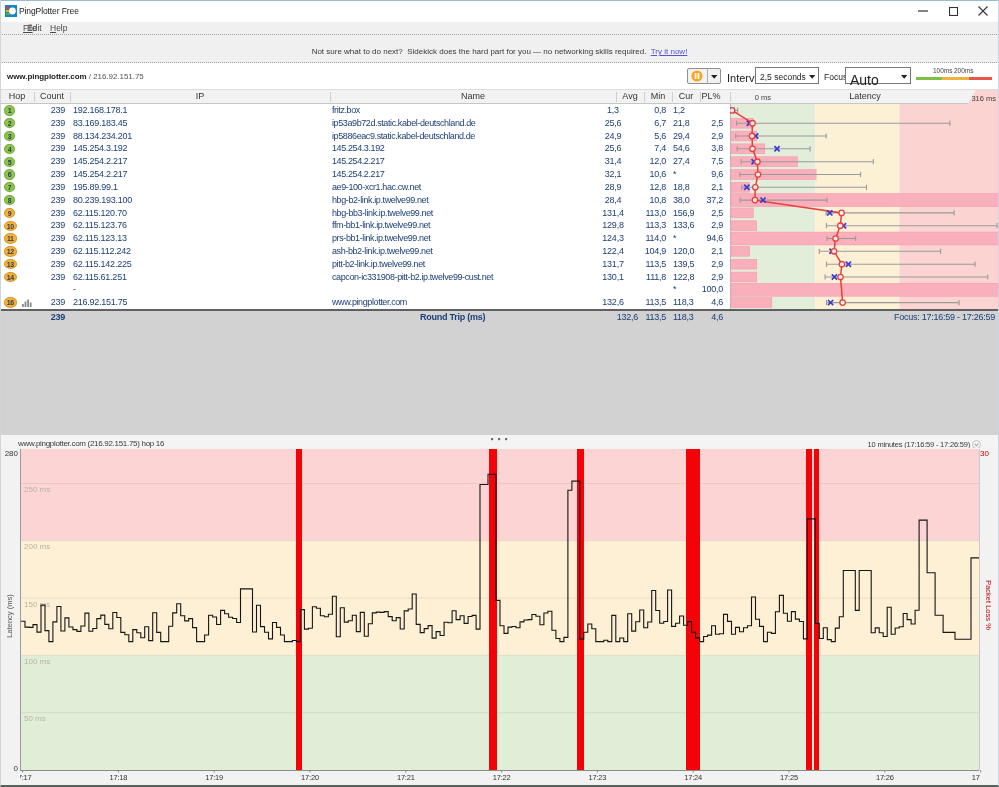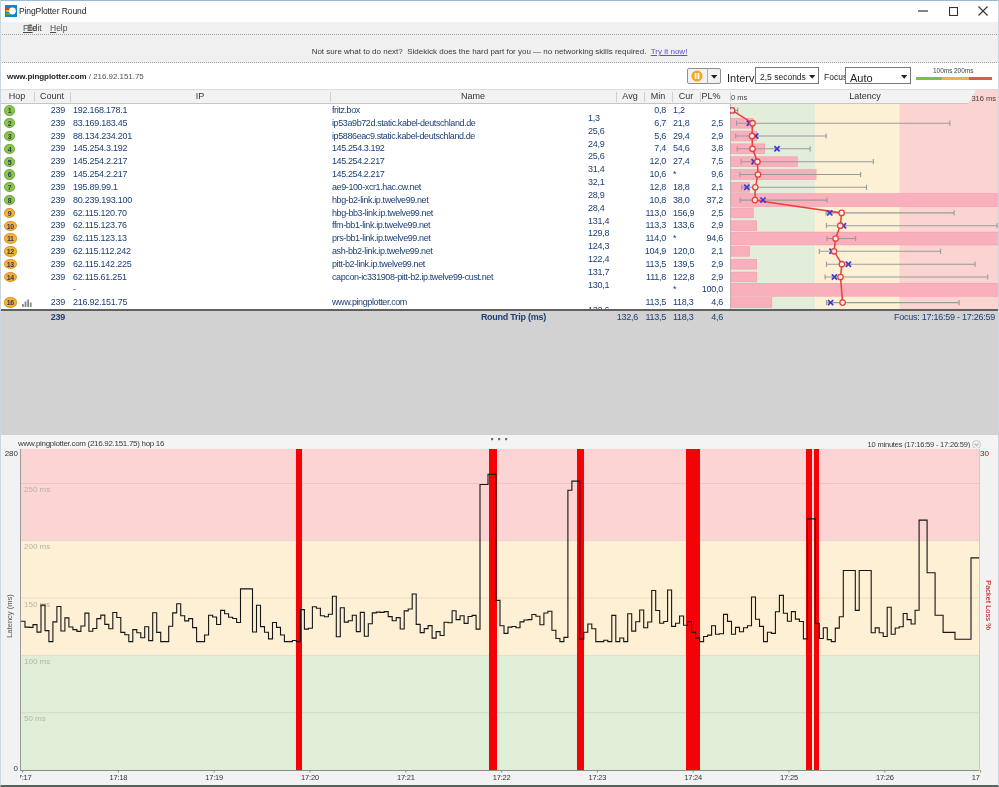--- a/index.html
+++ b/index.html
@@ -22,21 +22,21 @@
 
 #thead{position:absolute;left:0;top:89px;width:999px;height:15px;background:#f2f2f2;border-top:1px solid #dcdcdc;border-bottom:1px solid #c6c6c6;font-size:9px;color:#333}
 #thead .h{position:absolute;top:1px;text-align:center}
 #thead .sep{position:absolute;top:2px;height:10px;width:1px;background:#cfcfcf}
 
 #rows{position:absolute;left:0;top:104px;width:999px;height:206px;background:#fff;font-size:9px;letter-spacing:-0.25px}
 .r{position:absolute;left:0;width:730px;height:12.8px;line-height:12.8px}
 .r .ct{position:absolute;left:30px;width:35px;text-align:right;top:0}
 .r .ip{position:absolute;left:73px;top:0}
 .r .nm{position:absolute;left:332px;top:0;letter-spacing:-0.4px}
-.r .v1{position:absolute;left:588px;width:50px;text-align:left;top:8px}
+.r .v1{position:absolute;left:588px;width:50px;text-align:center;top:0}
 .r .v2{position:absolute;left:616px;width:50px;text-align:right;top:0}
 .r .v3{position:absolute;left:673px;width:50px;text-align:left;top:0}
 .r .v4{position:absolute;left:673px;width:50px;text-align:right;top:0}
 .hopc{position:absolute;left:4px;top:1.3px;width:11px;height:10.3px;border-radius:50%;font-size:7px;font-weight:bold;color:#2f3c4e;text-align:center;line-height:9px;letter-spacing:-0.5px}
 .hg{background:#8cc550;border:1px solid #74ab3c}
 .ho{background:#f4b13d;border:1px solid #d8992e}
 
 #sep2{position:absolute;left:0;top:309px;width:999px;height:2px;background:#606060}
 #sumrow{position:absolute;left:0;top:311px;width:999px;height:12px;background:#d2d2d2;font-size:9px;letter-spacing:-0.25px;line-height:12px}
 #grayfill{position:absolute;left:0;top:323px;width:999px;height:112px;background:#d2d2d2}
@@ -48,21 +48,21 @@
 <body>
 
 <div id="titlebar">
   <svg class="abs" style="left:5px;top:4px" width="12" height="12" viewBox="0 0 12 12">
       <rect x="0" y="0" width="12" height="12" fill="#1484cd"></rect>
       <rect x="1" y="2" width="4" height="2" fill="#e03a2f"></rect>
       <rect x="1" y="5" width="3" height="2" fill="#f0b400"></rect>
       <rect x="1" y="8" width="4" height="2" fill="#66a822"></rect>
       <circle cx="7.4" cy="6" r="3.4" fill="#fff"></circle>
     </svg>
-  <span id="title">PingPlotter Round</span>
+  <span id="title">PingPlotter Free</span>
   <svg class="abs" style="left:918px;top:9px" width="10" height="2">
       <rect width="10" height="1.2" y="0.4" fill="#333"></rect>
     </svg>
   <svg class="abs" style="left:949px;top:6px" width="9" height="9">
       <rect x="0.5" y="0.5" width="8" height="8" fill="none" stroke="#333" stroke-width="1.1"></rect>
     </svg>
   <svg class="abs" style="left:978px;top:5px" width="10" height="10">
       <path d="M0.5,0.5 L9.5,9.5 M9.5,0.5 L0.5,9.5" stroke="#333" stroke-width="1.1"></path>
     </svg>
 </div>
@@ -87,39 +87,39 @@
     <path d="M1,1 L7.4,1 L4.2,4.8 Z" fill="#222"></path>
   </svg>
 <span class="abs" style="left:727px;top:72px;font-size:11px;color:#222">Interval</span>
 <div class="abs" style="left:755px;top:67px;width:64px;height:17px;border:1px solid #777;background:#fff"></div>
 <span class="abs" style="left:760px;top:72px;font-size:8.5px;color:#222">2,5 seconds</span>
 <svg class="abs" style="left:808px;top:74px" width="9" height="6">
     <path d="M1,1 L7.4,1 L4.2,4.8 Z" fill="#222"></path>
   </svg>
 <span class="abs" style="left:824px;top:72px;font-size:8.5px;color:#222">Focus</span>
 <div class="abs" style="left:845px;top:67px;width:66px;height:17px;border:1px solid #777;background:#fff"></div>
-<span class="abs" style="left:850px;top:72px;font-size:11px;color:#222">Auto</span>
+<span class="abs" style="left:850px;top:72px;font-size:14px;color:#222">Auto</span>
 <svg class="abs" style="left:900px;top:74px" width="9" height="6">
     <path d="M1,1 L7.4,1 L4.2,4.8 Z" fill="#222"></path>
   </svg>
 <span class="abs" style="left:933px;top:67px;font-size:6.5px;color:#444">100ms</span>
 <span class="abs" style="left:954px;top:67px;font-size:6.5px;color:#444">200ms</span>
 <div class="abs" style="left:916px;top:77px;width:26px;height:3px;background:#7cc142"></div>
 <div class="abs" style="left:942px;top:77px;width:27px;height:3px;background:#efb13d"></div>
 <div class="abs" style="left:969px;top:77px;width:23px;height:3px;background:#e8554a"></div>
 <div id="thead">
   <span class="h" style="left:0;width:34px">Hop</span>
   <span class="h" style="left:34px;width:36px">Count</span>
   <span class="h" style="left:70px;width:260px">IP</span>
   <span class="h" style="left:330px;width:286px">Name</span>
   <span class="h" style="left:616px;width:28px">Avg</span>
   <span class="h" style="left:644px;width:28px">Min</span>
   <span class="h" style="left:672px;width:28px">Cur</span>
   <span class="h" style="left:700px;width:22px">PL%</span>
-  <span class="h" style="left:731px;width:40px;text-align:left;font-size:7.5px;top:3px;color:#444">0 ms</span>
+  <span class="h" style="left:731px;width:40px;text-align:right;font-size:7.5px;top:3px;color:#444">0 ms</span>
   <span class="h" style="left:731px;width:268px">Latency</span>
   <svg class="abs" style="left:962px;top:0px" width="37" height="15">
       <path d="M5,15 L14,0 L37,0 L37,15 Z" fill="#fbd3d0"></path>
       <text x="34" y="10.5" text-anchor="end" font-size="7.5" fill="#453a3a">316 ms</text>
     </svg>
   <span class="sep" style="left:34px"></span>
     <span class="sep" style="left:70px"></span>
     <span class="sep" style="left:330px"></span>
     <span class="sep" style="left:616px"></span>
     <span class="sep" style="left:644px"></span>
@@ -380,21 +380,21 @@
 <circle cx="105.6" cy="134.5" r="2.7" fill="#fff" fill-opacity="0.85" stroke="#e8403a" stroke-width="1.3"></circle>
 <circle cx="104.0" cy="147.3" r="2.7" fill="#fff" fill-opacity="0.85" stroke="#e8403a" stroke-width="1.3"></circle>
 <circle cx="111.9" cy="160.2" r="2.7" fill="#fff" fill-opacity="0.85" stroke="#e8403a" stroke-width="1.3"></circle>
 <circle cx="110.5" cy="173.0" r="2.7" fill="#fff" fill-opacity="0.85" stroke="#e8403a" stroke-width="1.3"></circle>
 <circle cx="112.6" cy="198.6" r="2.7" fill="#fff" fill-opacity="0.85" stroke="#e8403a" stroke-width="1.3"></circle>
 </svg>
 </div>
 <div id="sep2"></div>
 <div id="sumrow">
   <span class="abs nav" style="left:30px;width:35px;text-align:right;top:0;font-weight:bold">239</span>
-  <span class="abs nav" style="left:420px;width:187px;text-align:center;top:0;font-weight:bold">Round Trip (ms)</span>
+  <span class="abs nav" style="left:420px;width:187px;text-align:left;top:0;font-weight:bold">Round Trip (ms)</span>
   <span class="abs nav" style="left:588px;width:50px;text-align:right;top:0">132,6</span>
   <span class="abs nav" style="left:616px;width:50px;text-align:right;top:0">113,5</span>
   <span class="abs nav" style="left:643.5px;width:50px;text-align:right;top:0">118,3</span>
   <span class="abs nav" style="left:673px;width:50px;text-align:right;top:0">4,6</span>
   <span class="abs nav" style="left:795px;width:200px;text-align:right;top:0">Focus: 17:16:59 - 17:26:59</span>
 </div>
 <div id="grayfill"></div>
 <div id="split">
   <svg class="abs" style="left:491px;top:2px" width="17" height="4">
       <rect x="0" y="1" width="2.2" height="2.2" fill="#6e6e6e"></rect>

